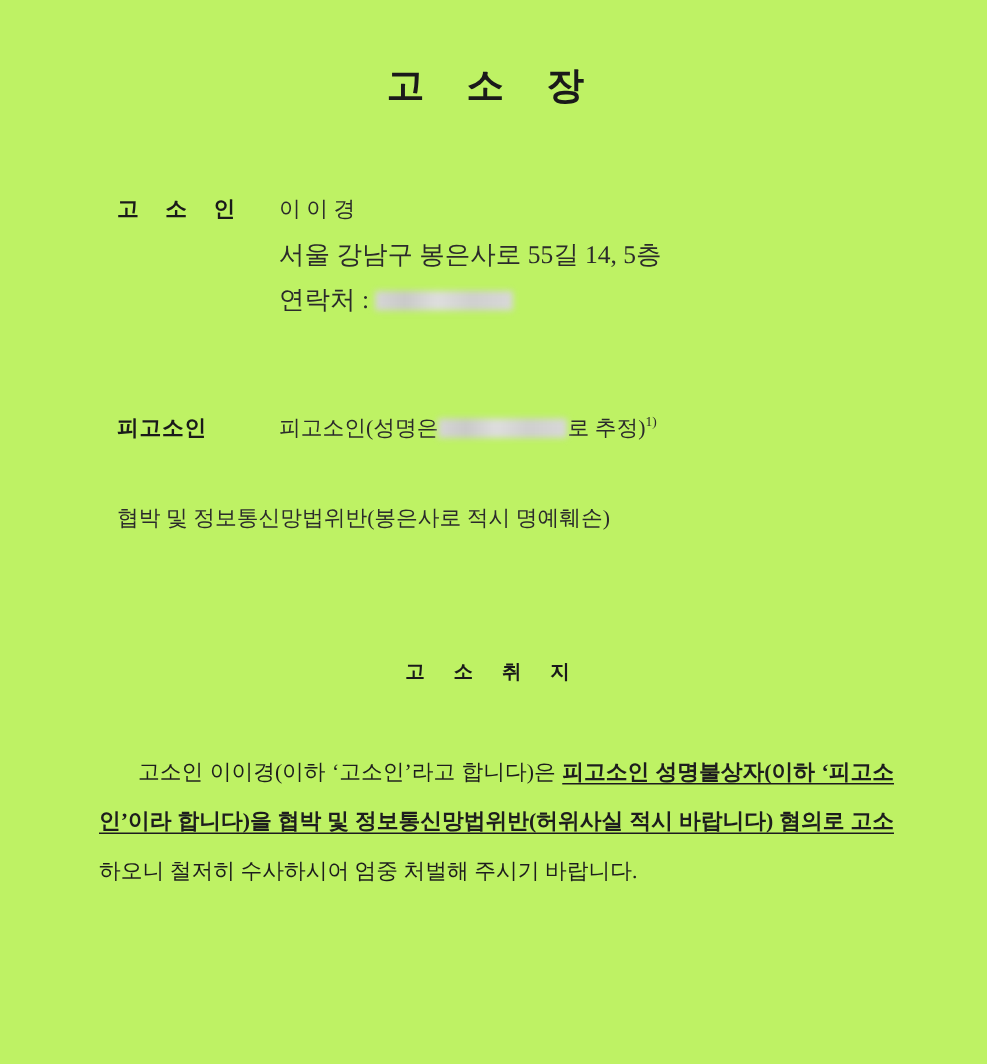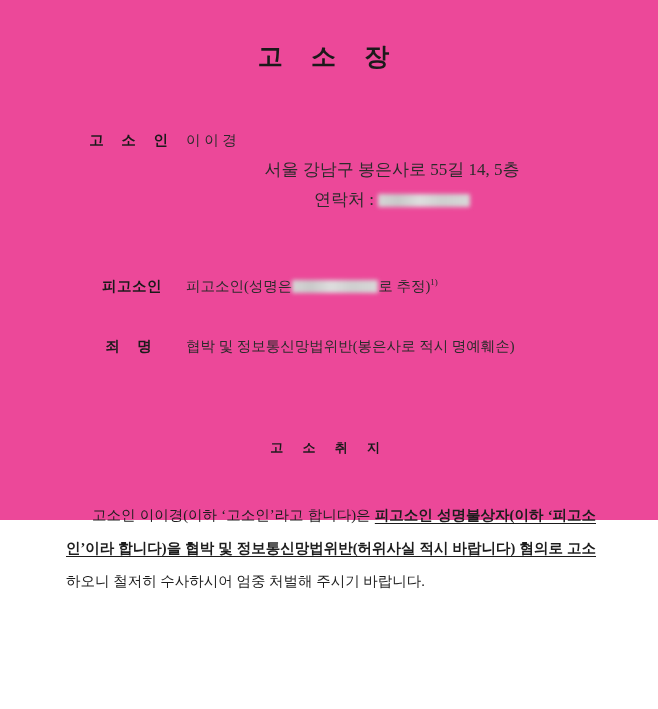--- a/index.html
+++ b/index.html
@@ -11,43 +11,42 @@
     width: 658px;
     height: 709px;
     font-family: "Liberation Serif", "DejaVu Serif", serif;
     color: #1a1a1a;
     position: relative;
     overflow: hidden;
   }
   .page {
     position: relative;
     width: 658px;
-    height: 520px;
-    background: #ec4899;
+    height: 709px;
+    background: #bef264;
     padding: 0;
     box-sizing: border-box;
   }
 
   
   .doc-title {
     text-align: center;
     font-size: 25px;
     font-weight: bold;
     letter-spacing: 11px;
     margin: 0;
     padding-top: 40px;
     font-family: "Liberation Serif", "DejaVu Serif", serif;
   }
 
   
   .fields {
     margin-top: 52px;
     padding-left: 78px;
     padding-right: 60px;
-    text-align: center;
   }
   .field-row {
     display: flex;
     align-items: flex-start;
     margin-bottom: 0;
   }
   .field-label {
     width: 108px;
     flex: 0 0 108px;
     font-size: 14.5px;
@@ -145,21 +144,20 @@
     <div class="field-row">
       <div class="field-label">피고소인</div>
       <div class="field-value">
         <span>피고소인(성명은</span><span class="redact w2"></span><span>로 추정)</span><span class="sup">1)</span>
       </div>
     </div>
 
     <div class="gap-md"></div>
 
     <div class="field-row">
-      <div class="field-label spaced">죄    명</div>
       <div class="field-value">협박 및 정보통신망법위반(봉은사로 적시 명예훼손)</div>
     </div>
 
   </div>
 
   <h2 class="section-title">고 소 취 지</h2>
 
   <p class="body-para">
     <span class="indent"></span><span>고소인 이이경(이하 ‘고소인’라고 합니다)은 </span><span class="bu">피고소인 성명불상자(이하 ‘피고소인’이라 합니다)을 협박 및 정보통신망법위반(허위사실 적시 바랍니다) 혐의로 고소</span><span>하오니 철저히 수사하시어 엄중 처벌해 주시기 바랍니다.</span>
   </p>

